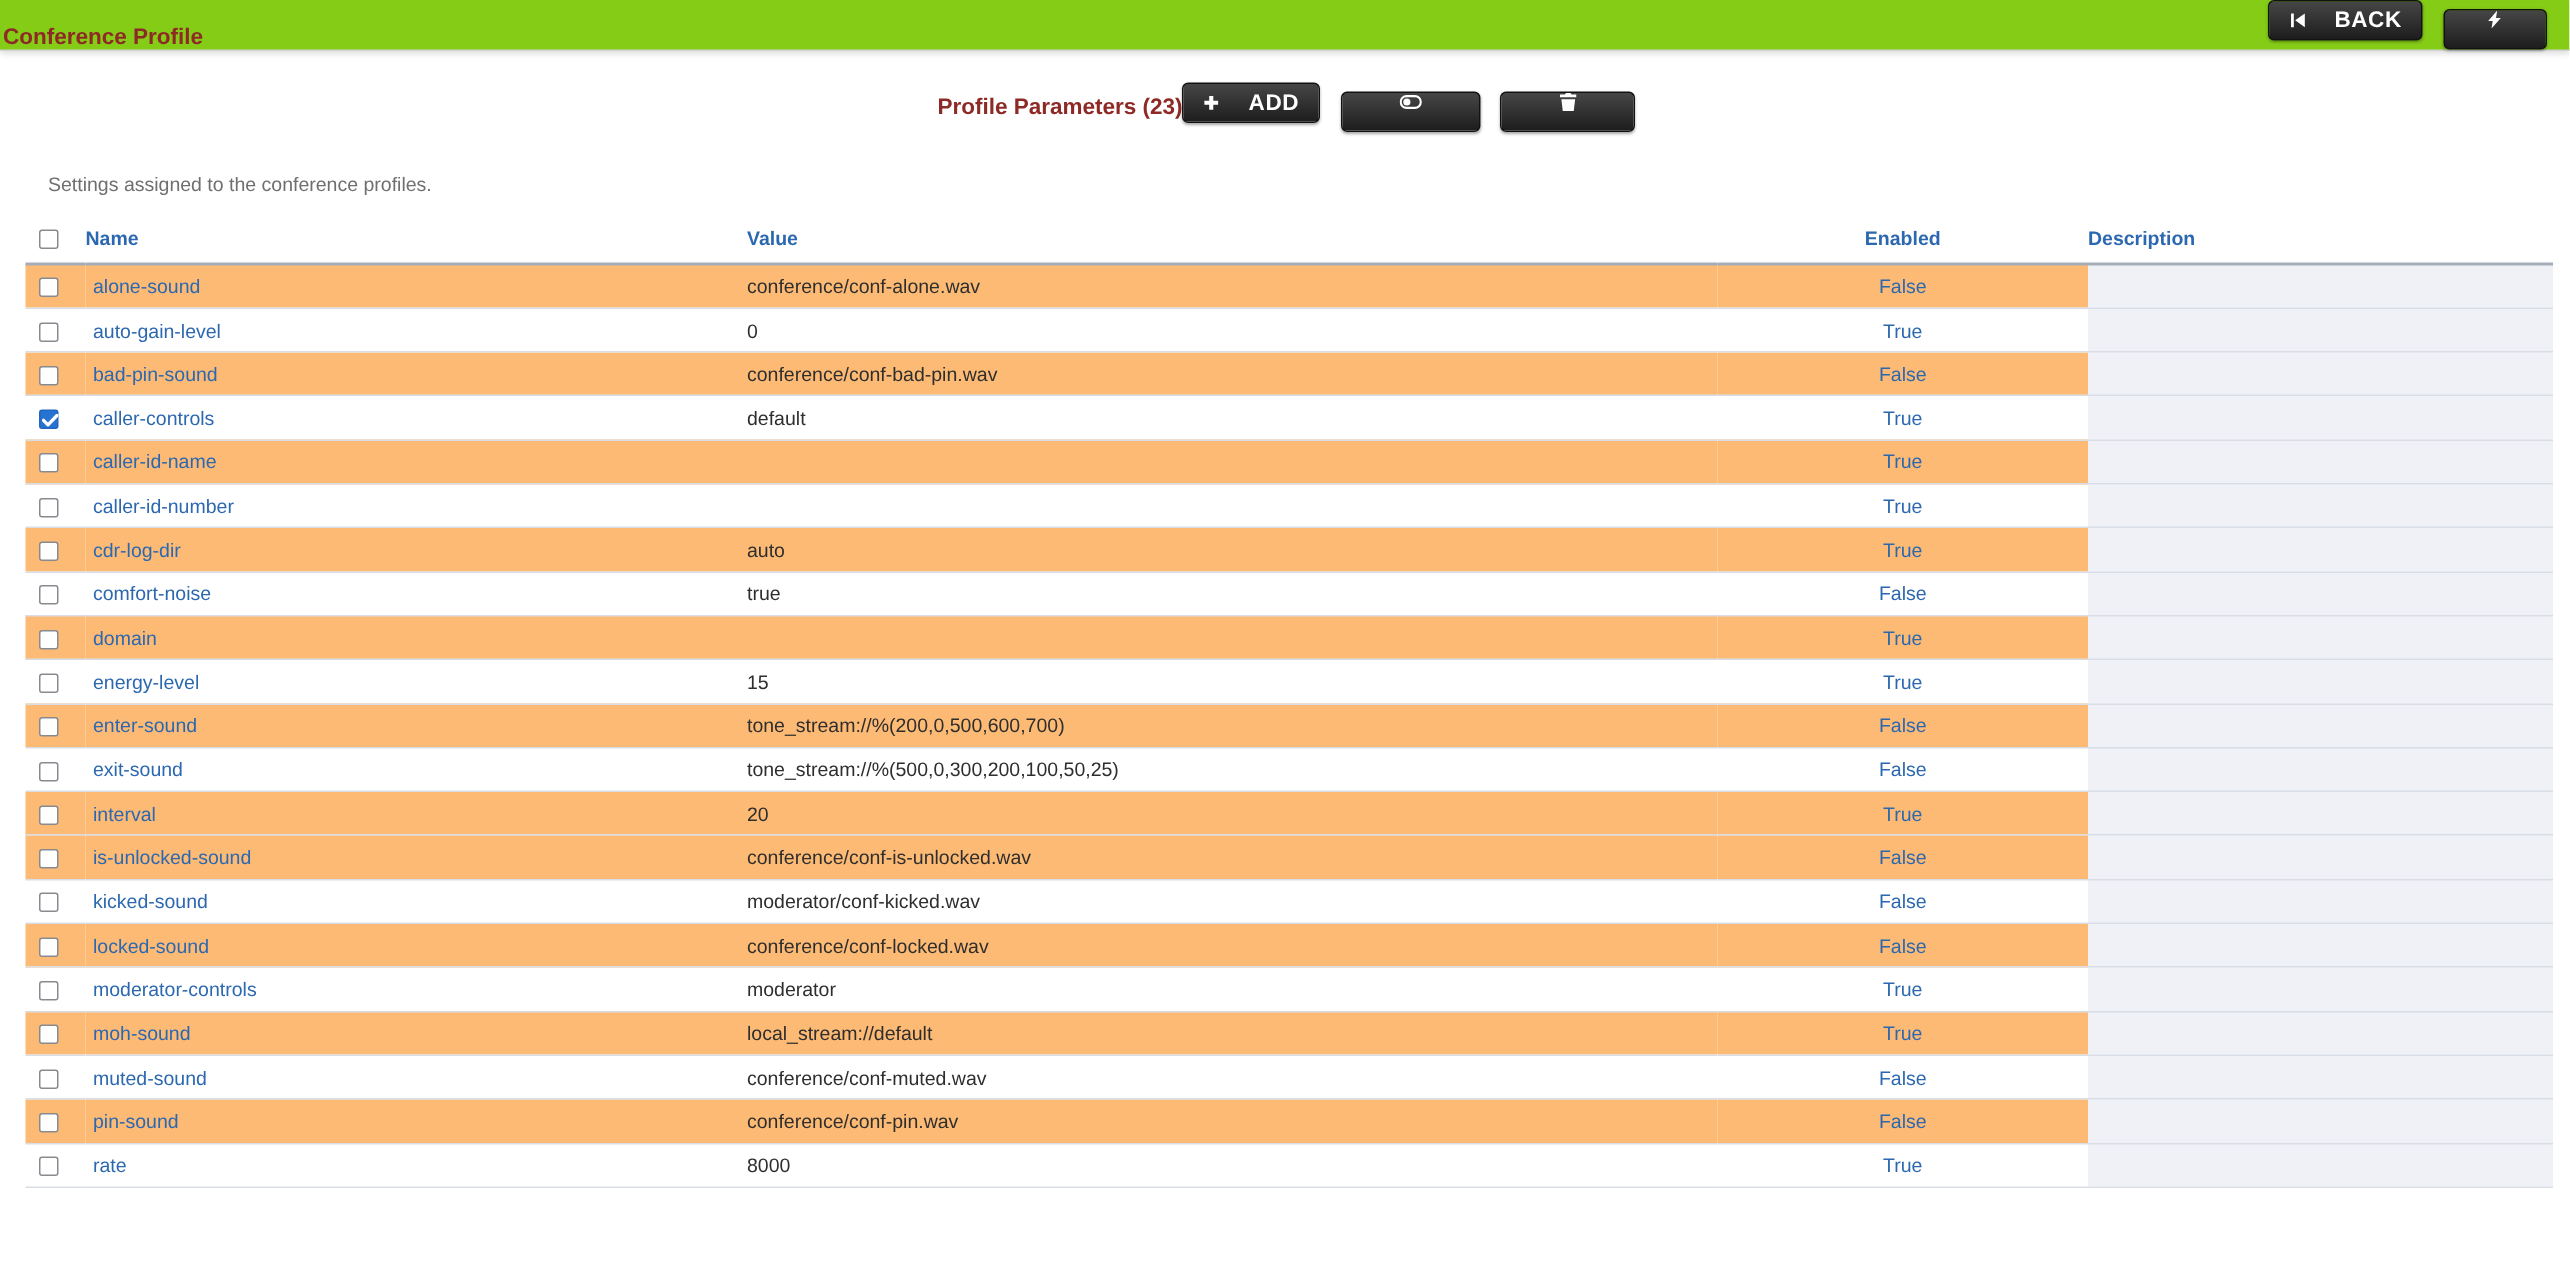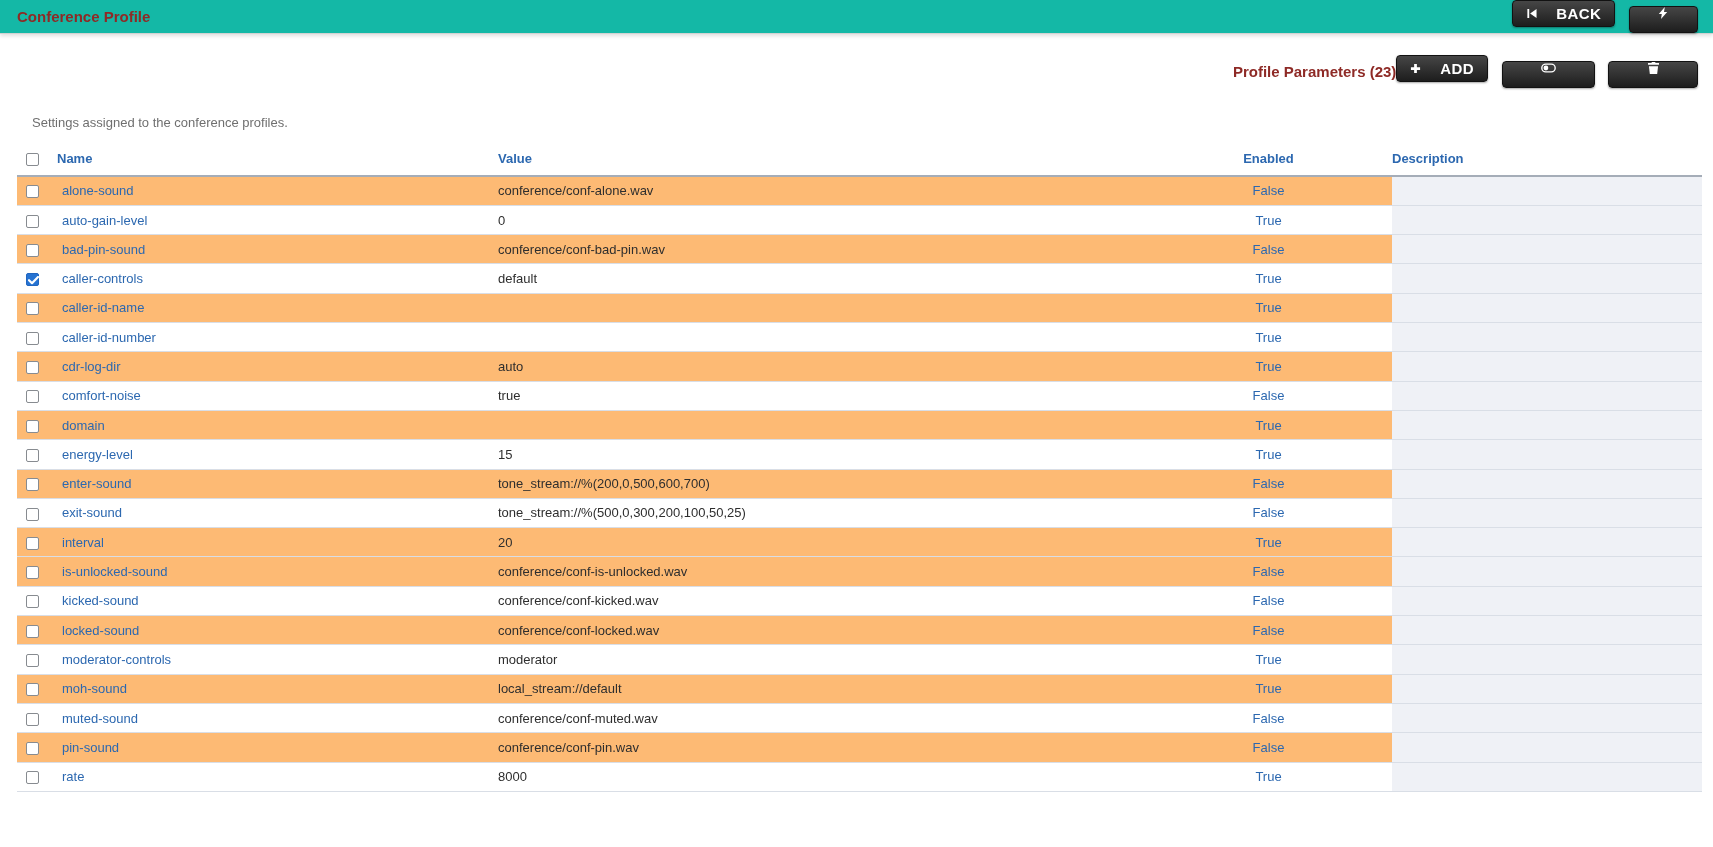--- a/index.html
+++ b/index.html
@@ -1,37 +1,37 @@
 <!DOCTYPE html>
 <html><head>
 <meta charset="utf-8">
 <style>
   * { margin:0; padding:0; box-sizing:border-box; }
   html,body { width:1713px; height:847px; overflow:hidden; background:#fff;
               font-family:"Liberation Sans", sans-serif; }
 
   
-  .topbar { display:flex; justify-content:space-between; align-items:center;
-            height:34px; padding:0 15px 0 17px; background:#14b8a6;
+  .topbar { display:flex; justify-content:space-between; align-items:flex-end;
+            height:34px; padding:0 15px 0 2px; background:#84cc16;
             border-bottom:1px solid #d2d2d2;
             box-shadow:0 2px 4px rgba(0,0,0,.13); position:relative; z-index:2; }
   .page-title { color:#8e2a26; font-size:15px; font-weight:bold; }
 
   
   .btn { display:inline-flex; align-items:center; gap:19px; height:27px;
          padding:0 13px; background:linear-gradient(#464646,#1d1d1d);
          color:#fff; font-weight:bold; font-size:15px; letter-spacing:.4px;
          border:1px solid #121212; border-radius:4px;
          box-shadow:0 1px 2px rgba(0,0,0,.35); cursor:pointer;
          font-family:"Liberation Sans", sans-serif; }
   .btn + .btn { margin-left:9px;flex-direction:column; }
   .btn svg { display:block; }
 
   
-  .section-head { display:flex; justify-content:flex-end; align-items:center;
+  .section-head { display:flex; justify-content:center; align-items:center;
                   margin:21px 15px 0 17px; }
   .section-title { color:#8e2a26; font-size:15px; font-weight:bold; }
   .subtitle { margin:27px 0 0 32px; font-size:13px; color:#6f6f6f; }
 
   
   table { border-collapse:collapse; table-layout:fixed; width:1685px;
           margin:21px 11px 0 17px; font-size:13px; }
   thead th { color:#2c68b0; font-weight:bold; text-align:left;
              padding:0 0 9px 0; border-bottom:2px solid #a5adb8; }
   thead th.c-enlabel { text-align:center;margin-top:45px; }
@@ -286,21 +286,21 @@
     <td class="c-enabled stripe">False</td>
     <td class="c-desc"></td>
   </tr>
       <tr class="even">
     <td class="c-check stripe">
       <span class="checkbox"></span>
     </td>
     <td class="c-name stripe">
       <span>kicked-sound</span>
     </td>
-    <td class="c-value stripe">conference/conf-kicked.wav</td>
+    <td class="c-value stripe">moderator/conf-kicked.wav</td>
     <td class="c-enabled stripe">False</td>
     <td class="c-desc"></td>
   </tr>
       <tr class="odd">
     <td class="c-check stripe">
       <span class="checkbox"></span>
     </td>
     <td class="c-name stripe">
       <span>locked-sound</span>
     </td>

